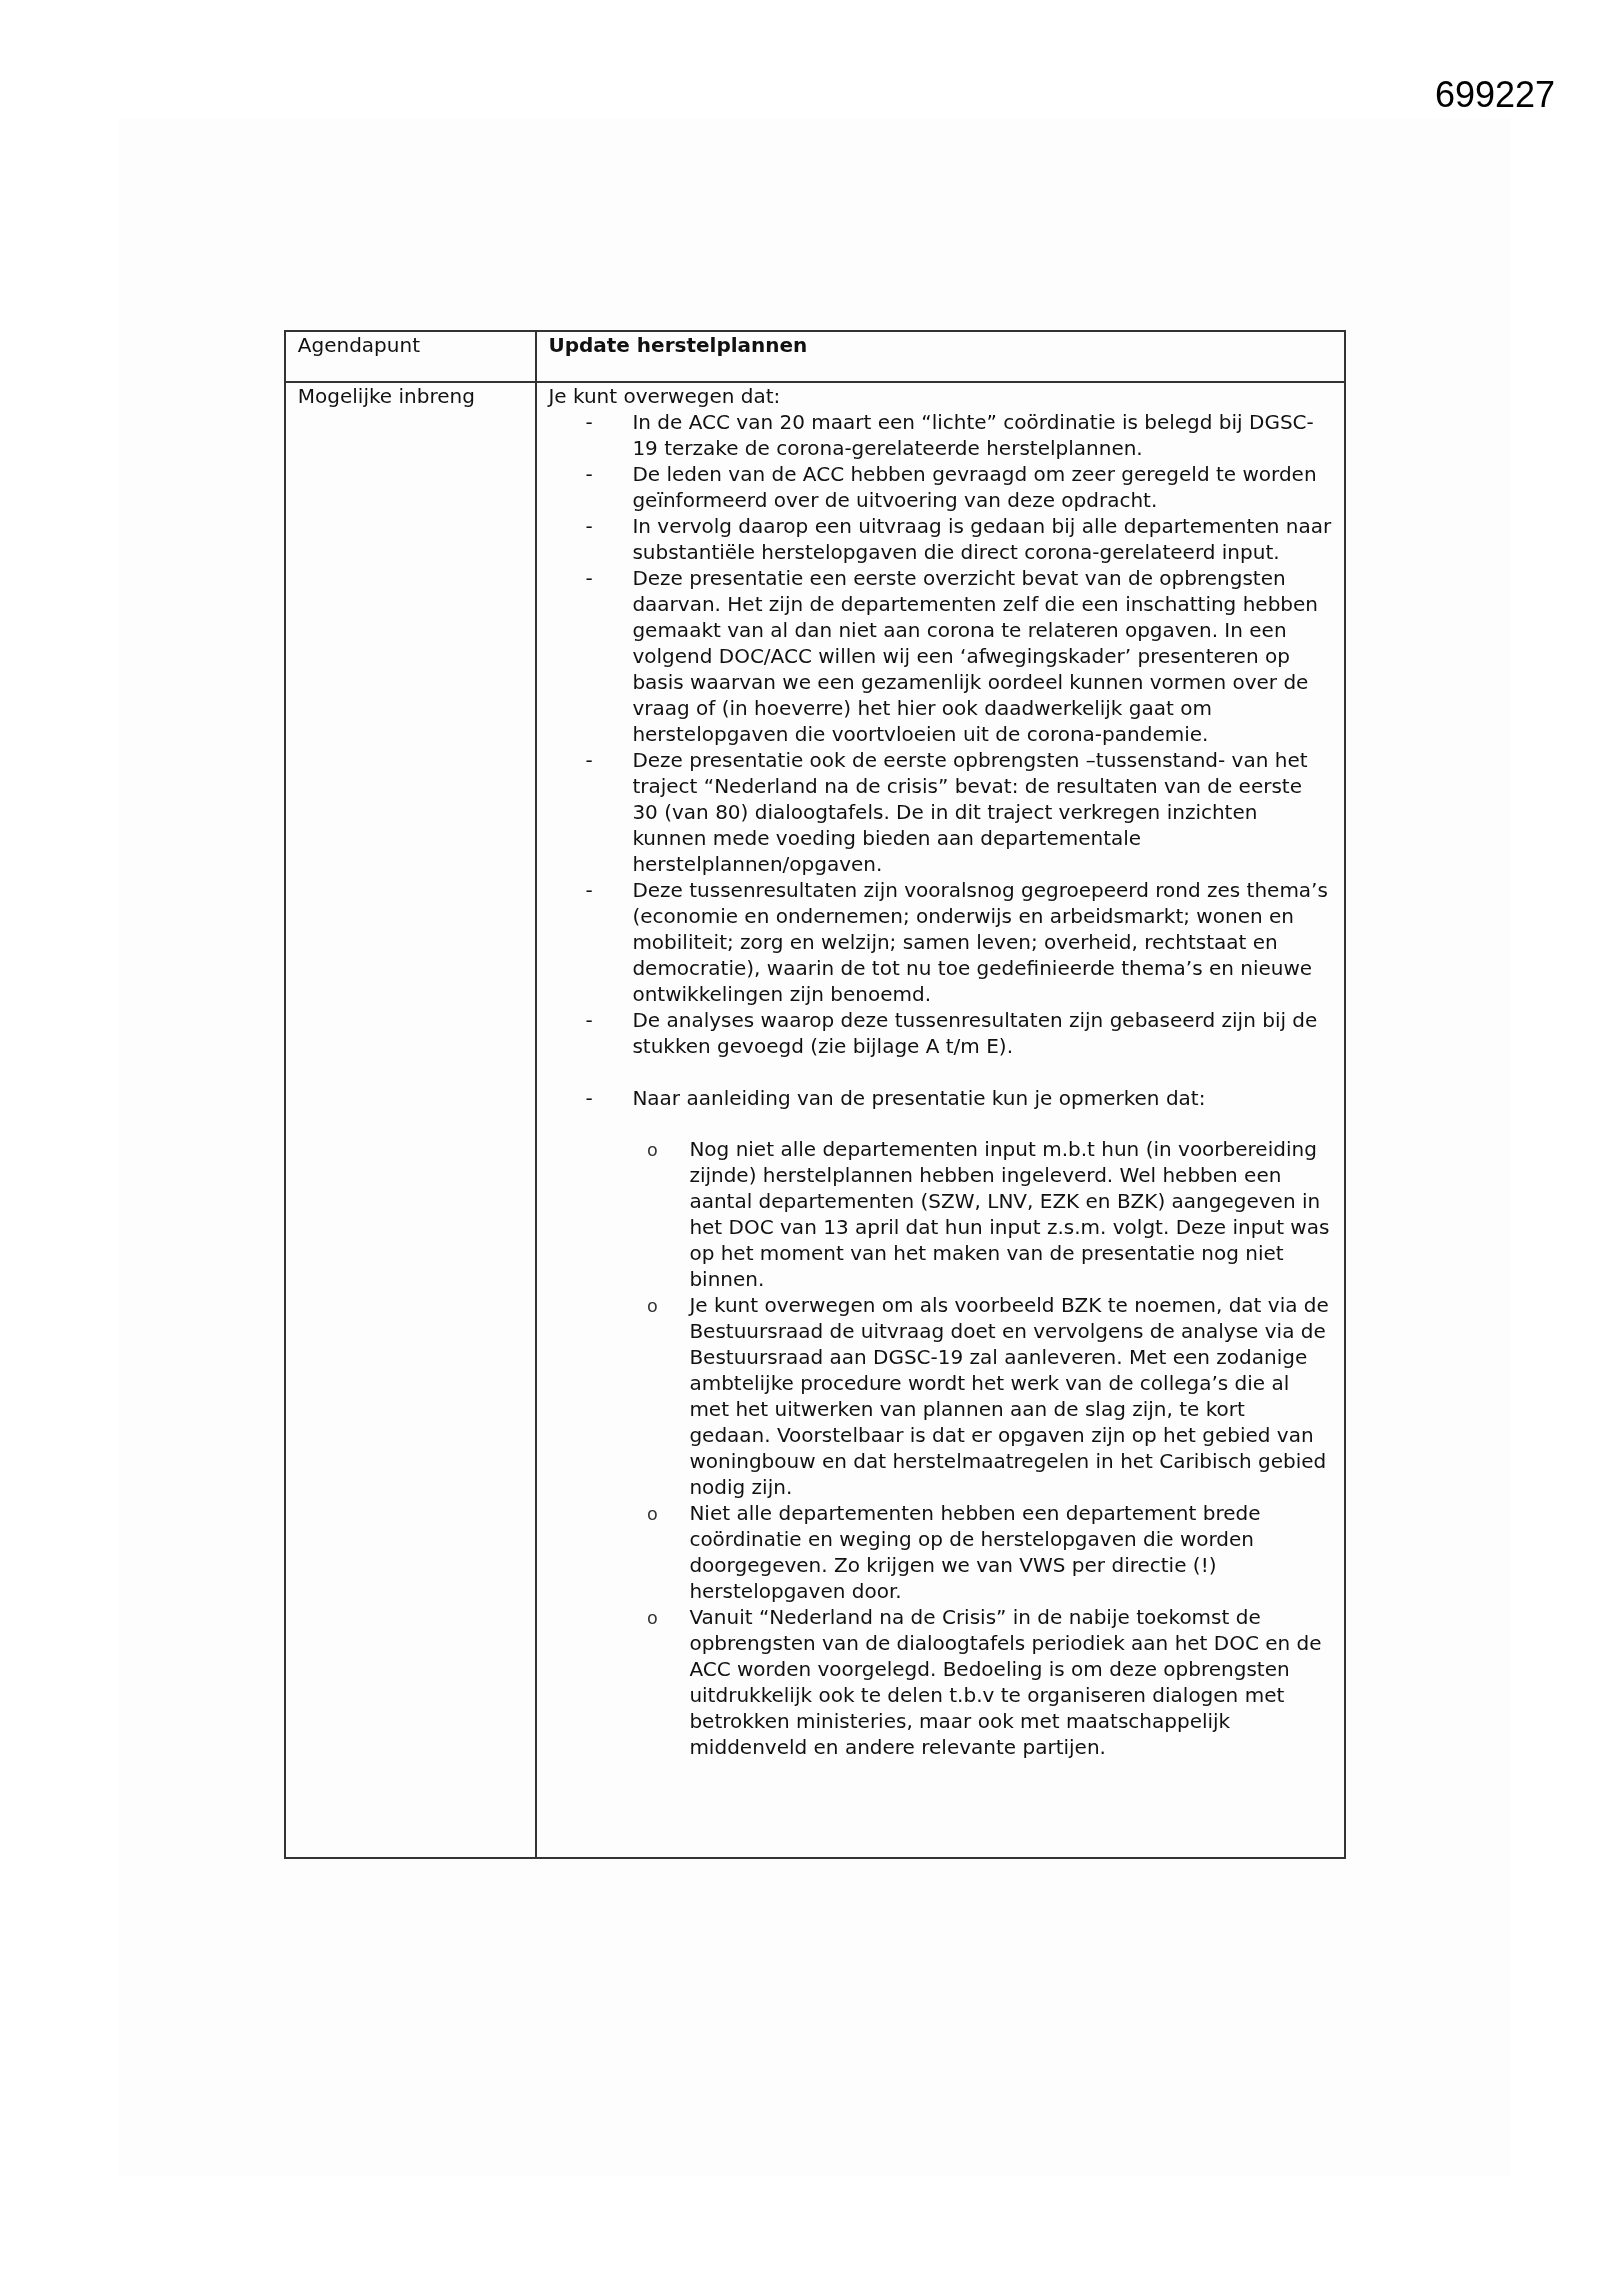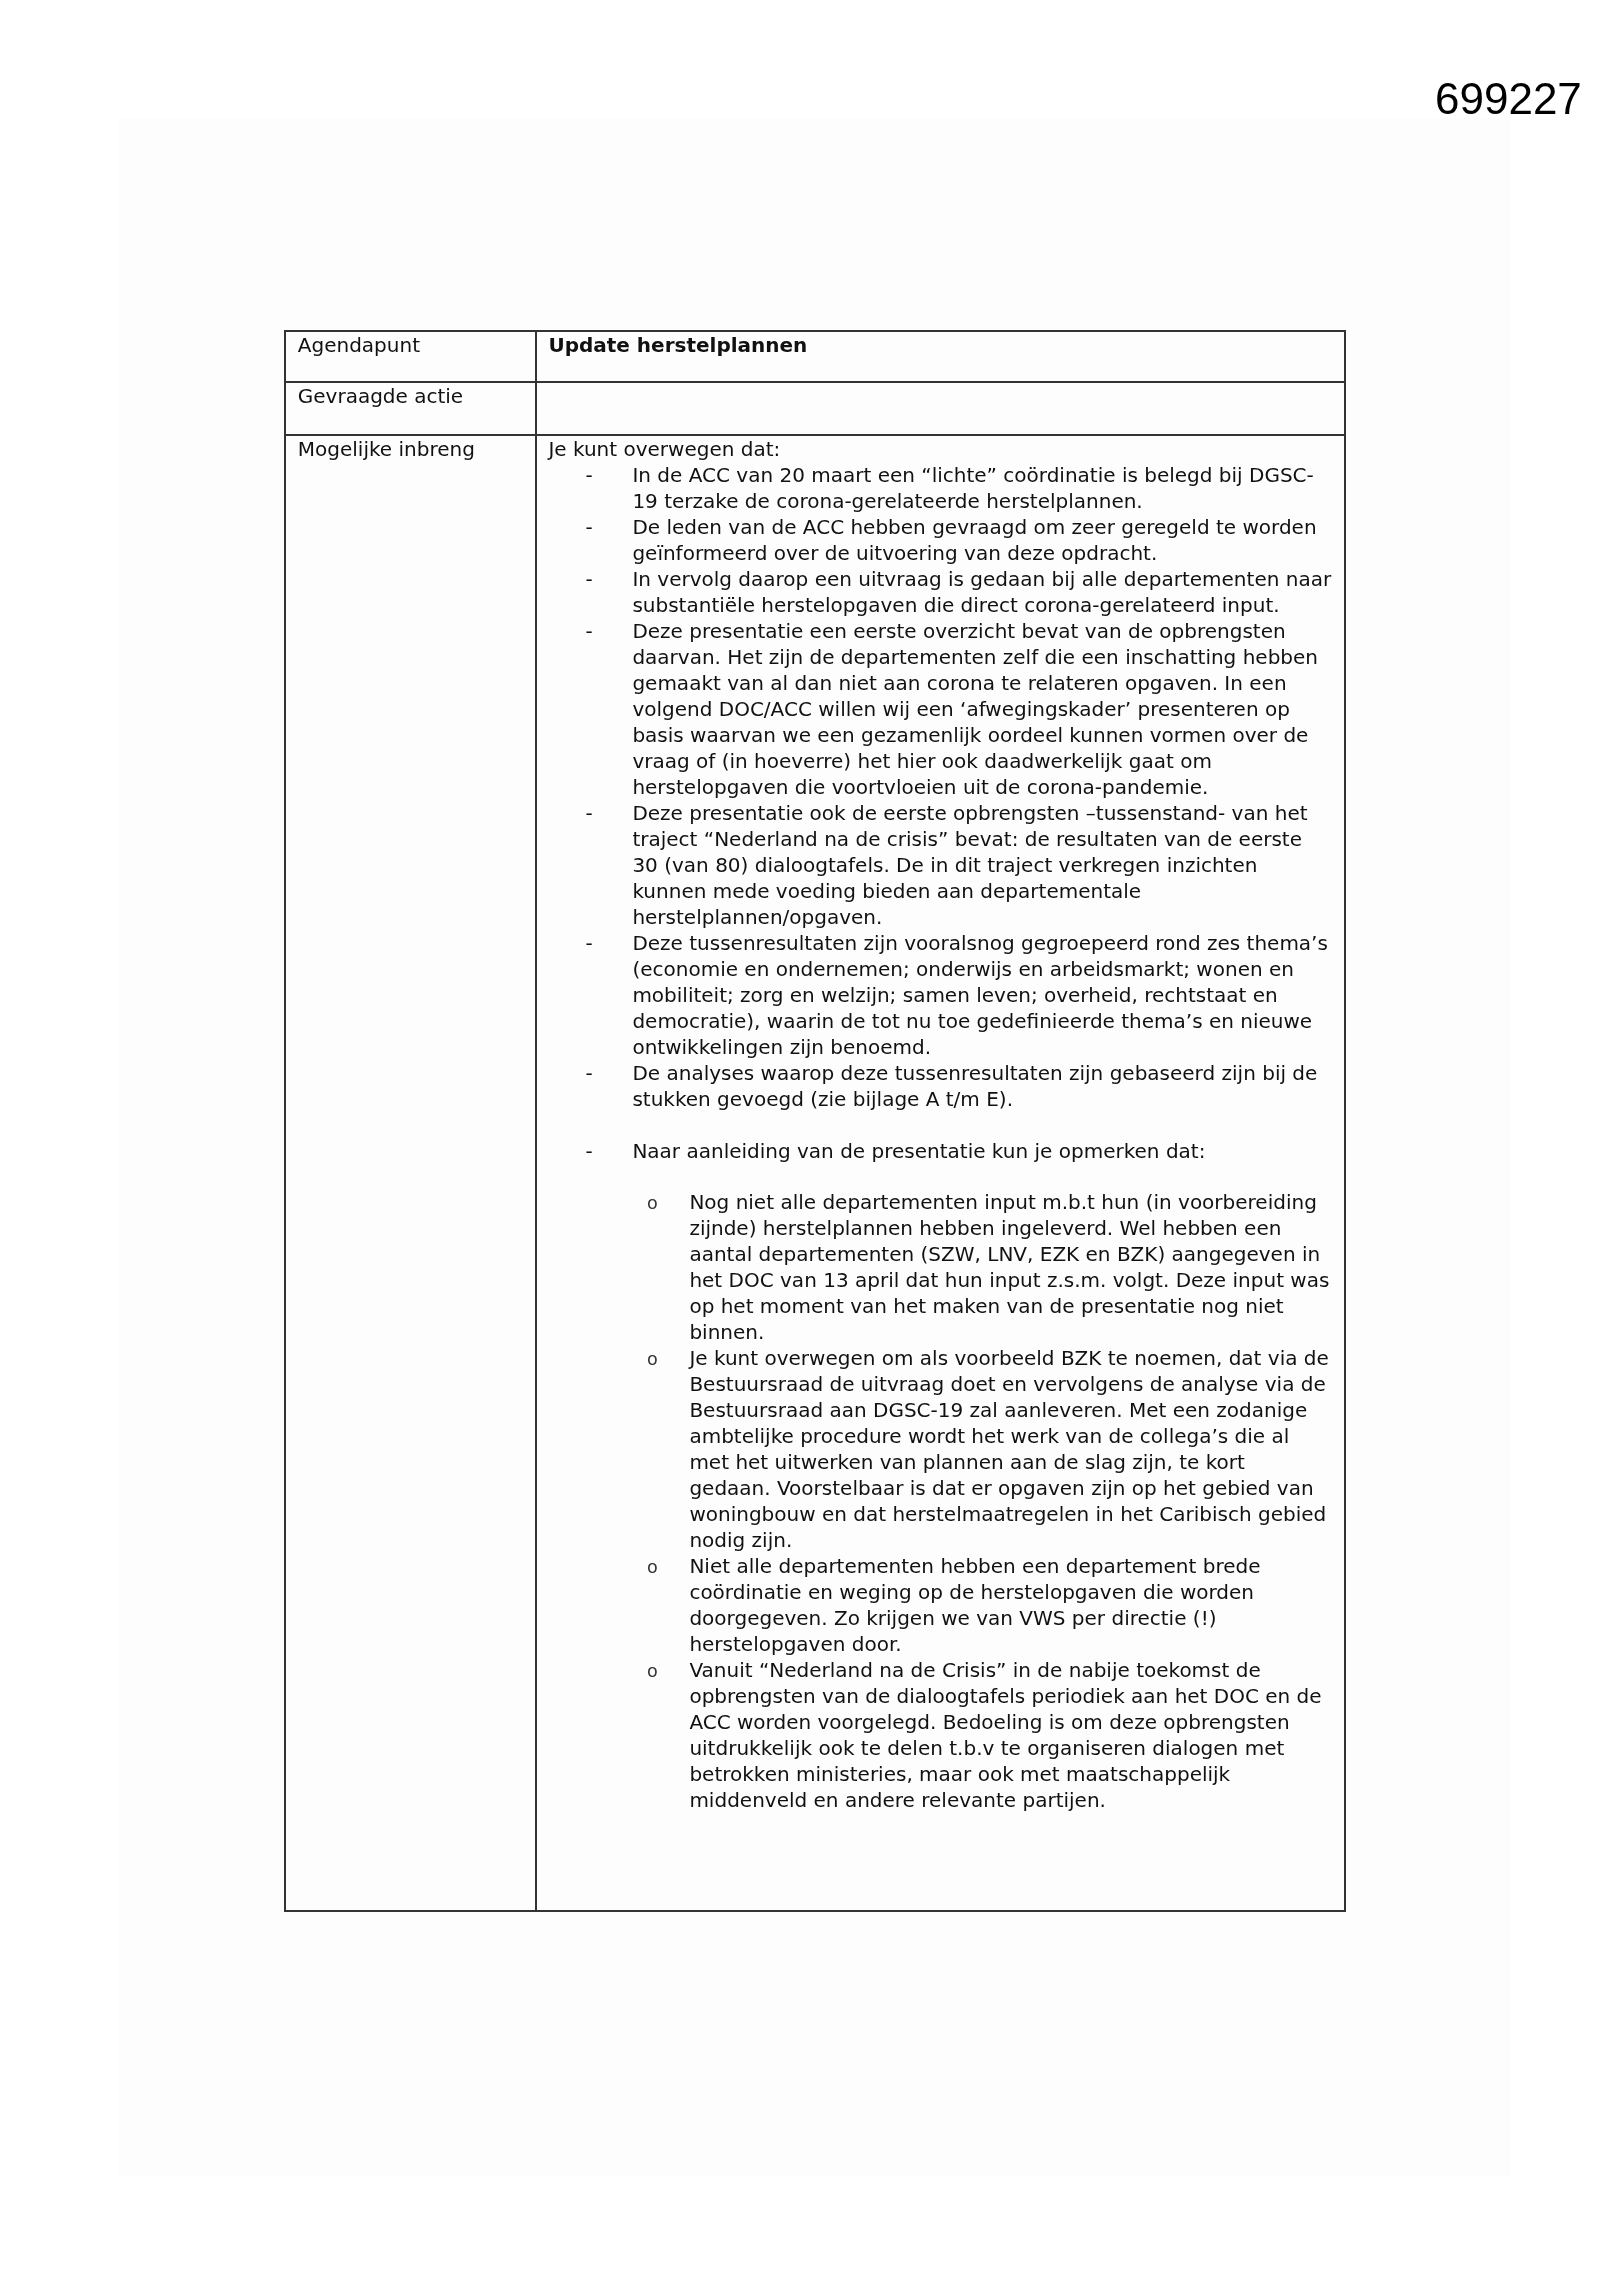--- a/index.html
+++ b/index.html
@@ -3,21 +3,21 @@
 <meta charset="utf-8">
 <style>
   html, body { margin: 0; padding: 0; }
   body {
     width: 1621px; height: 2292px; background: #ffffff; position: relative;
     font-family: "DejaVu Sans", "Liberation Sans", sans-serif; color: #111;
     overflow: hidden;
   }
   .docnum {
     position: absolute; left: 1435px; top: 74px;
-    font-family: "Liberation Sans", sans-serif; font-size: 44px; color: #000;
+    font-family: "Liberation Sans", sans-serif; font-size: 36px; color: #000;
   }
   .page-bg {
     position: absolute; left: 118px; top: 118px; width: 1392px; height: 2058px;
     background: #fdfdfd;
   }
   table.agenda {
     position: absolute; left: 284px; top: 330px; width: 1062px;
     border-collapse: collapse; table-layout: fixed;
     font-size: 20px; line-height: 26px;
   }
@@ -49,24 +49,20 @@
 <div class="page-bg"></div>
 
 <div class="docnum">699227</div>
 
 <table class="agenda">
   <tbody>
       <tr class="r1">
     <td class="label">Agendapunt</td>
     <td class="value title-bold">Update herstelplannen</td>
   </tr>
-  <tr class="r2">
-    <td class="label">Gevraagde actie</td>
-    <td class="value"></td>
-  </tr>
   <tr class="r3">
     <td class="label">Mogelijke inbreng</td>
     <td class="value">
       <p class="intro">Je kunt overwegen dat:</p>
       <ul class="dash">
         <li><span class="bullet">-</span><span>In de ACC van 20 maart een “lichte” coördinatie is belegd bij DGSC-19 terzake de corona-gerelateerde herstelplannen.</span></li>
         <li><span class="bullet">-</span><span>De leden van de ACC hebben gevraagd om zeer geregeld te worden geïnformeerd over de uitvoering van deze opdracht.</span></li>
         <li><span class="bullet">-</span><span>In vervolg daarop een uitvraag is gedaan bij alle departementen naar substantiële herstelopgaven die direct corona-gerelateerd input.</span></li>
         <li><span class="bullet">-</span><span>Deze presentatie een eerste overzicht bevat van de opbrengsten daarvan. Het zijn de departementen zelf die een inschatting hebben gemaakt van al dan niet aan corona te relateren opgaven. In een volgend DOC/ACC willen wij een ‘afwegingskader’ presenteren op basis waarvan we een gezamenlijk oordeel kunnen vormen over de vraag of (in hoeverre) het hier ook daadwerkelijk gaat om herstelopgaven die voortvloeien uit de corona-pandemie.</span></li>
         <li><span class="bullet">-</span><span>Deze presentatie ook de eerste opbrengsten –tussenstand- van het traject “Nederland na de crisis” bevat: de resultaten van de eerste 30 (van 80) dialoogtafels. De in dit traject verkregen inzichten kunnen mede voeding bieden aan departementale herstelplannen/opgaven.</span></li>

